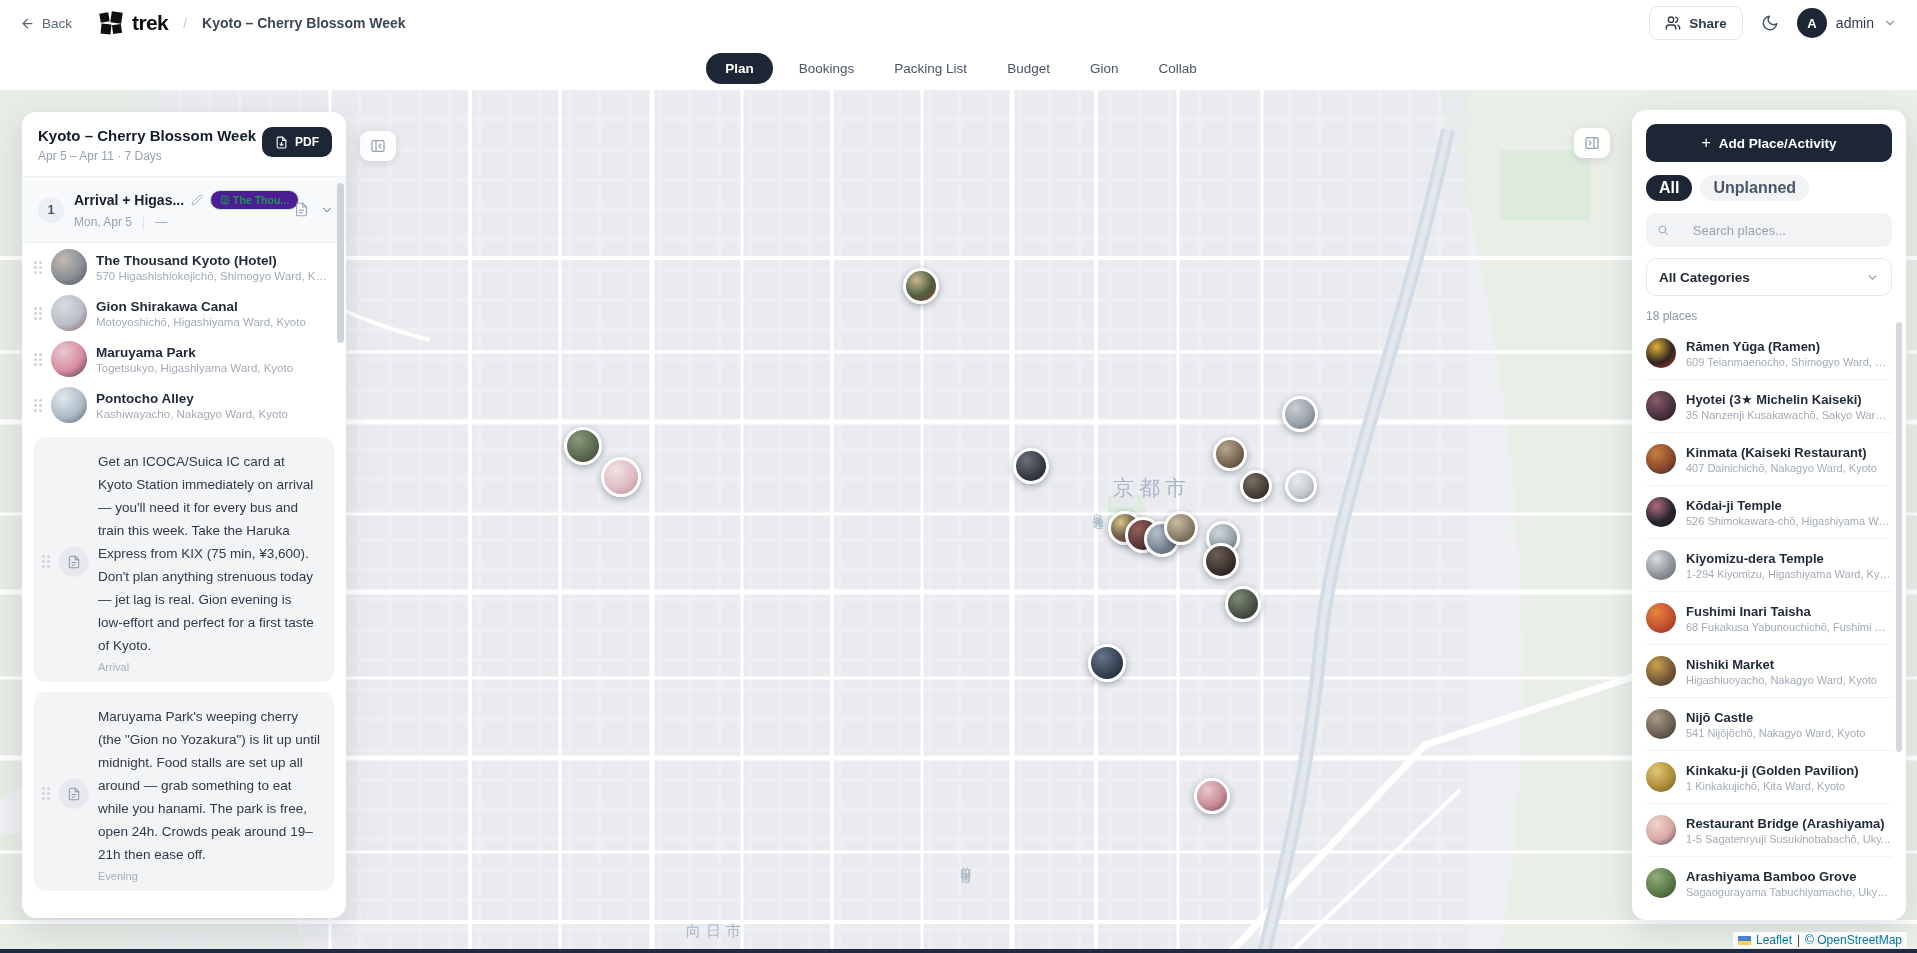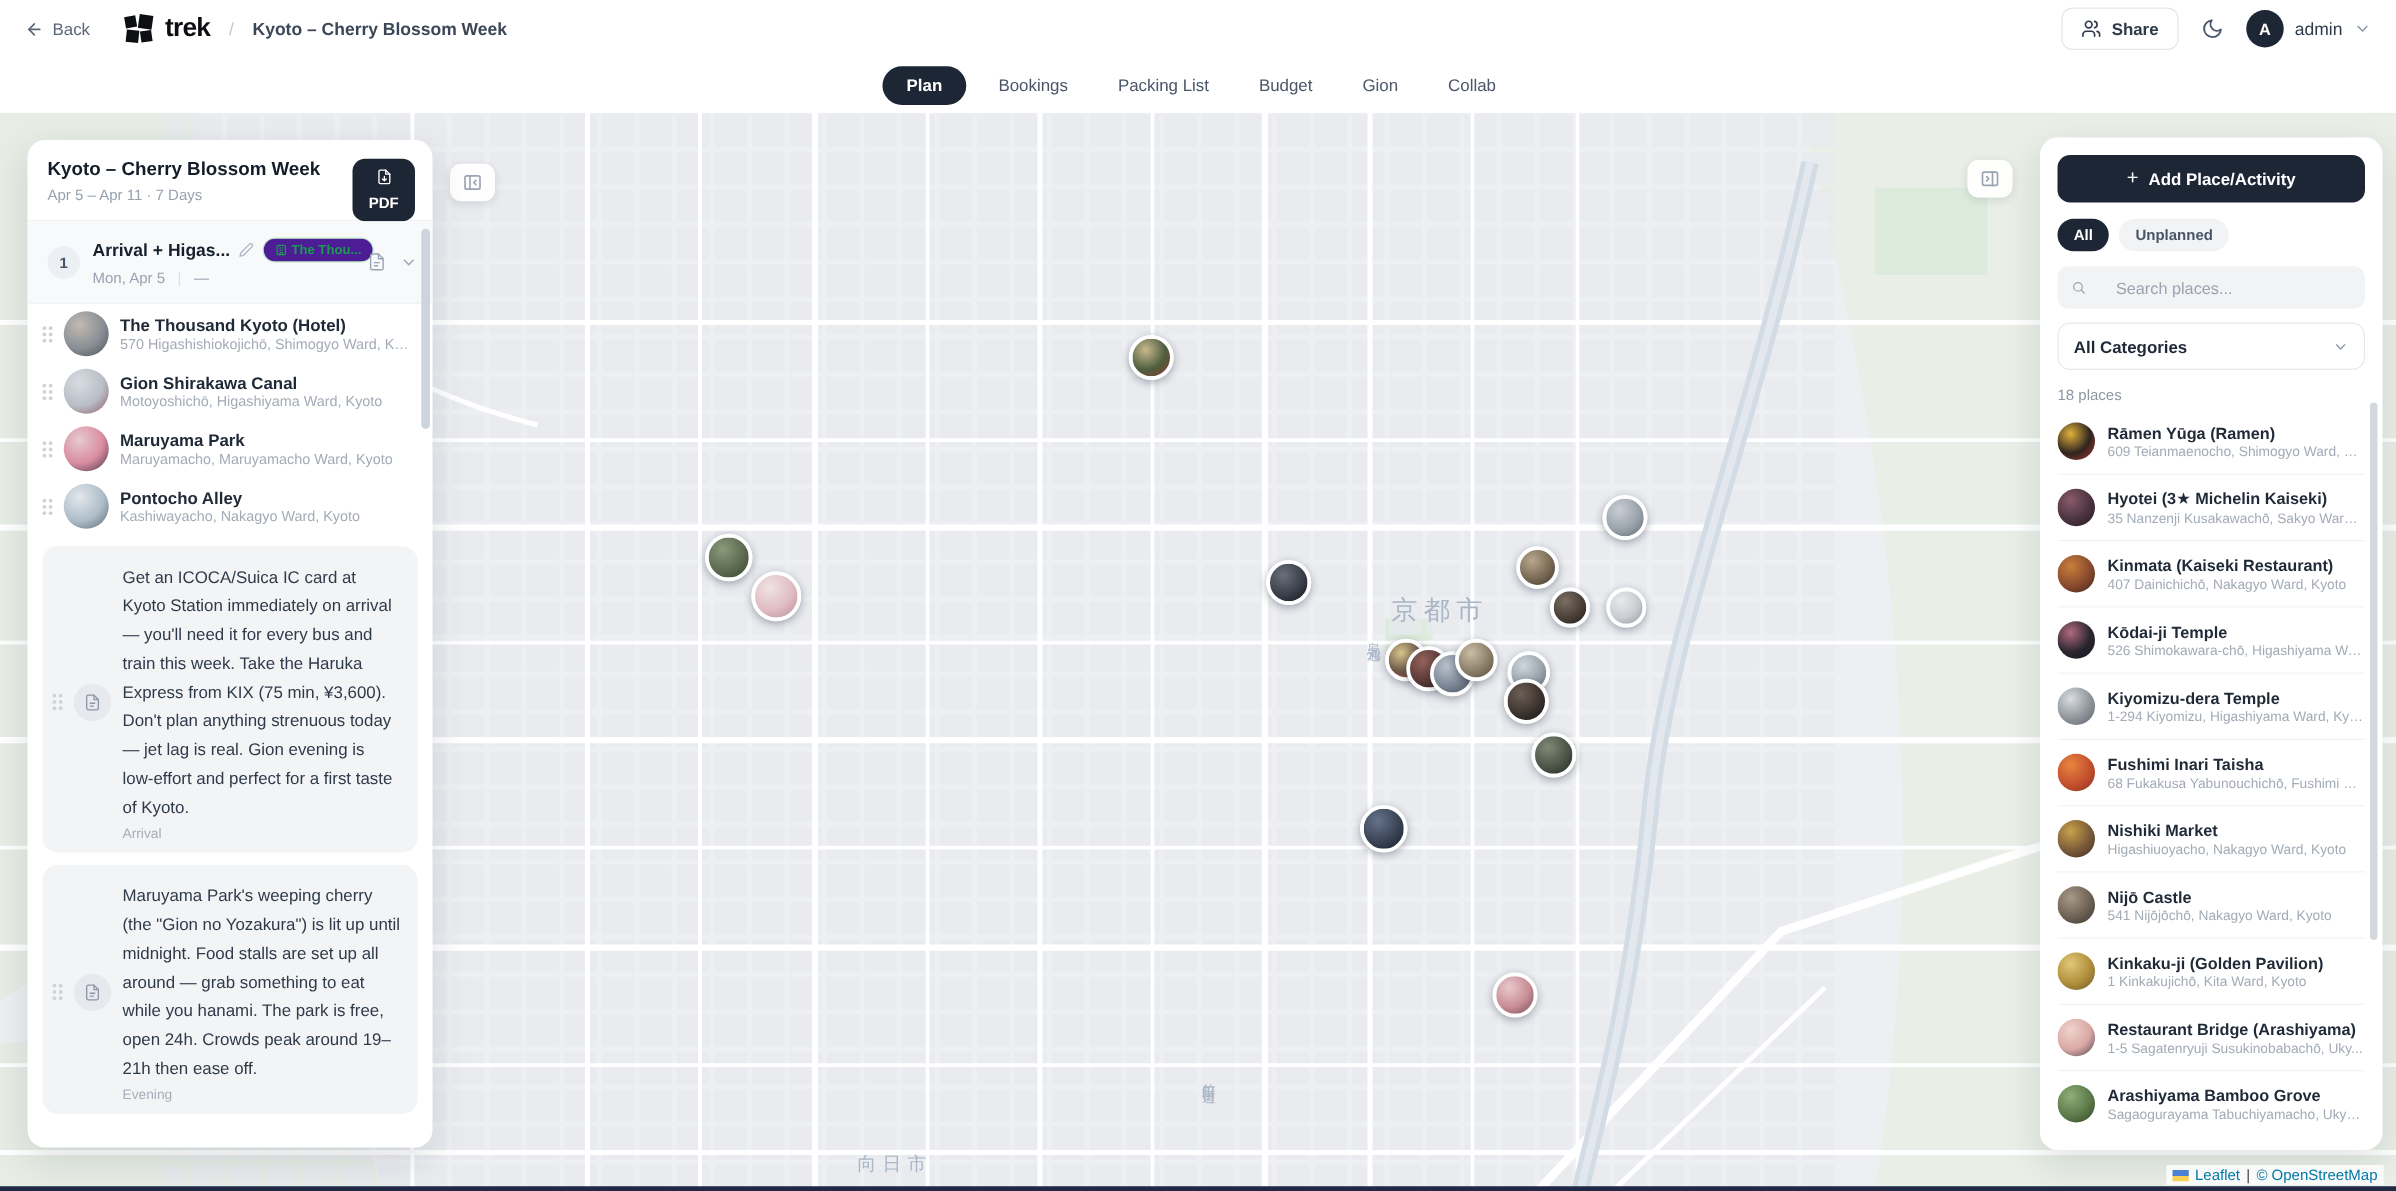--- a/index.html
+++ b/index.html
@@ -62,21 +62,21 @@
 
   
   .itinerary-panel { position:absolute; left:22px; top:112px; width:324px; height:806px; background:#fff;
     border-radius:14px; box-shadow:0 10px 30px rgba(15,23,42,.12); z-index:10; display:flex;
     flex-direction:column; overflow:hidden; }
   .panel-head { position:relative; padding:15px 16px 13px; border-bottom:1px solid #eef1f4; }
   .trip-title { font-size:15px; font-weight:700; color:#131c29; }
   .trip-dates { font-size:12px; color:#97a1ae; margin-top:5px; }
   .pdf-btn { position:absolute; right:14px; top:15px; display:flex; align-items:center; gap:7px;
     background:#1d2634; color:#fff; border:none; border-radius:10px; padding:8px 13px;
-    font-size:12px; font-weight:700; cursor:pointer; font-family:inherit;flex-direction:column; }
+    font-size:12px; font-weight:700; cursor:pointer; font-family:inherit; }
   .panel-scroll { position:relative; flex:1; overflow:hidden; }
   .lp-scroll-thumb { position:absolute; right:2px; top:6px; width:7px; height:160px; border-radius:4px;
     background:#ced4dc; z-index:5; }
 
   .day-row { display:flex; align-items:center; gap:10px; padding:13px 12px 13px 16px;
     background:#f8f9fb; border-bottom:1px solid #eef1f4; }
   .day-num { width:26px; height:26px; border-radius:50%; background:#eceff3; color:#475569;
     font-size:12px; font-weight:700; display:flex; align-items:center; justify-content:center; flex:none; }
   .day-main { flex:1; min-width:0; }
   .day-title-row { display:flex; align-items:center; gap:7px; }
@@ -110,21 +110,21 @@
   
   .places-panel { position:absolute; left:1632px; top:110px; width:274px; height:810px; background:#fff;
     border-radius:14px; box-shadow:0 10px 30px rgba(15,23,42,.12); z-index:10; padding:14px;
     display:flex; flex-direction:column; overflow:hidden; }
   .add-btn { height:38px; width:100%; border:none; border-radius:10px; background:#1d2634; color:#fff;
     font-size:13.5px; font-weight:700; display:flex; align-items:center; justify-content:center;
     gap:8px; cursor:pointer; font-family:inherit; flex:none; }
   .add-plus { font-size:16px; font-weight:500; }
   .filter-pills { display:flex; gap:8px; margin-top:13px; flex:none; }
   .pill { height:26px; padding:0 13px; border-radius:999px; border:none; background:#f1f3f5;
-    color:#4a5568; font-size:12px; font-weight:600; display:flex; align-items:center;
+    color:#4a5568; font-size:16px; font-weight:600; display:flex; align-items:center;
     cursor:pointer; font-family:inherit; }
   .pill.active { background:#1d2634; color:#fff; }
   .search-box { margin-top:12px; height:34px; background:#f1f3f5; border-radius:9px; display:flex;
     align-items:center; gap:24px; padding:0 11px; color:#9aa3af; flex:none; }
   .search-box input { border:none; background:none; outline:none; font-size:13px; color:#333;
     width:100%; font-family:inherit; }
   .search-box input::placeholder { color:#9aa3af; }
   .cat-select { margin-top:11px; height:38px; border:1px solid #e6e9ee; border-radius:10px;
     display:flex; align-items:center; justify-content:space-between; padding:0 12px;
     background:#fff; cursor:pointer; flex:none; }
@@ -389,21 +389,21 @@
             <i></i>
             <i></i>
             <i></i>
             <i></i>
             <i></i>
             <i></i>
           </span>
     <span class="thumb" style="background: radial-gradient(circle at 35% 30%, rgb(231, 201, 210) 0%, rgb(217, 140, 160) 55%, rgb(60, 51, 64) 100%);"></span>
     <span class="lp-text">
       <span class="lp-name">Maruyama Park</span>
-      <span class="lp-addr">Maruyamacho, Maruyamacho Ward, Kyoto</span>
+      <span class="lp-addr">Togetsukyo, Higashiyama Ward, Kyoto</span>
     </span>
   </div>
 
   <div class="lp-row">
     <span class="drag">
             <i></i>
             <i></i>
             <i></i>
             <i></i>
             <i></i>

